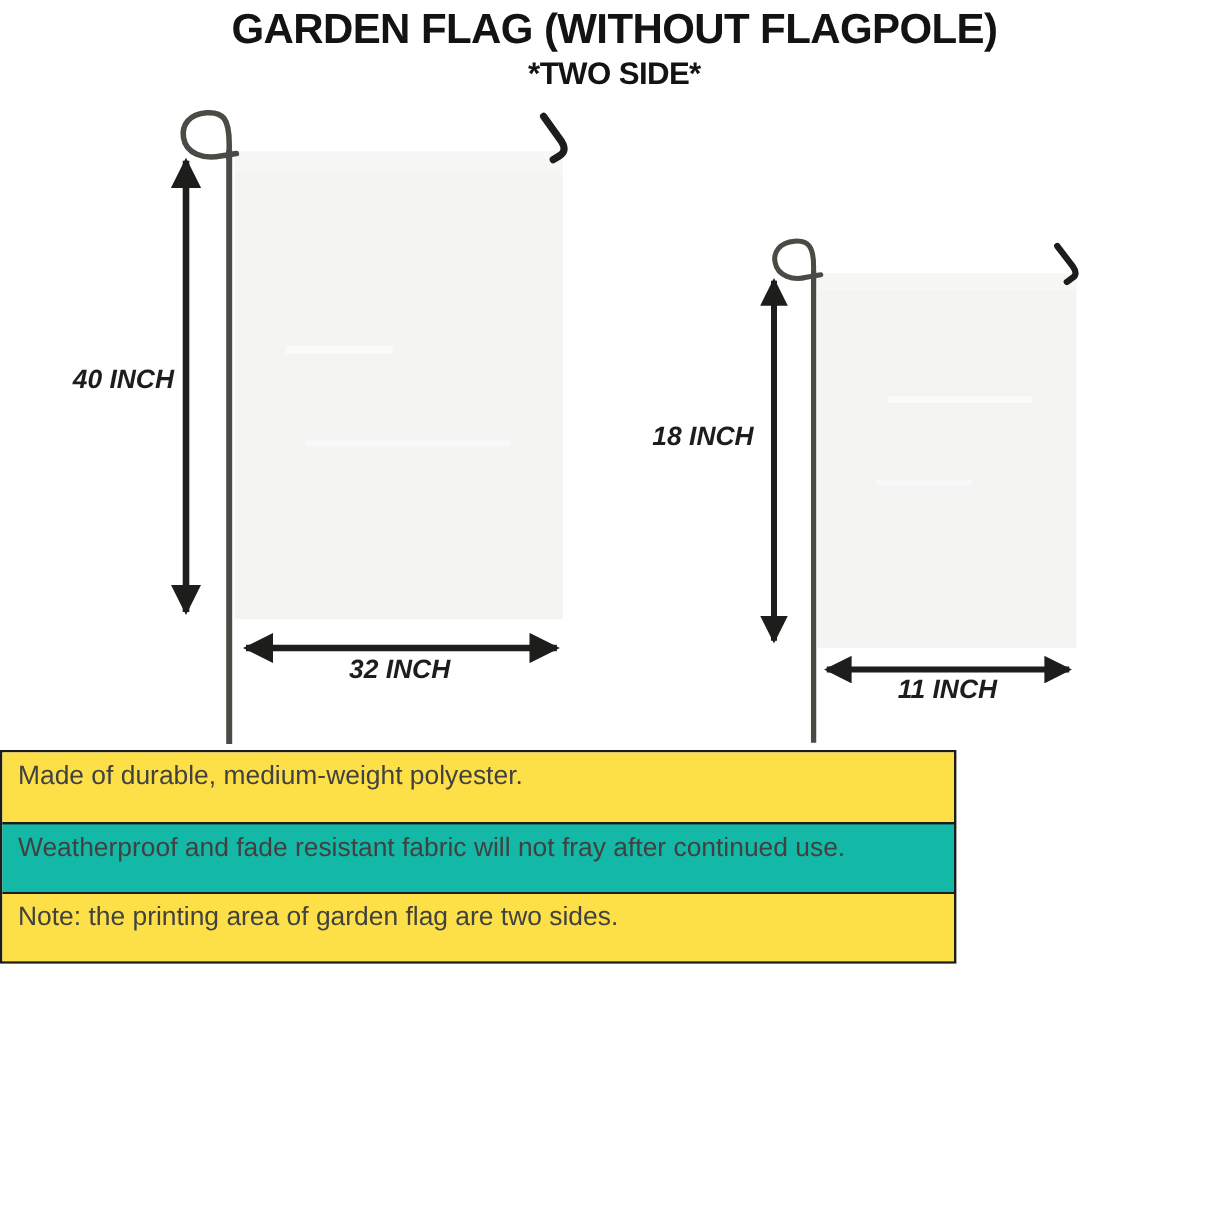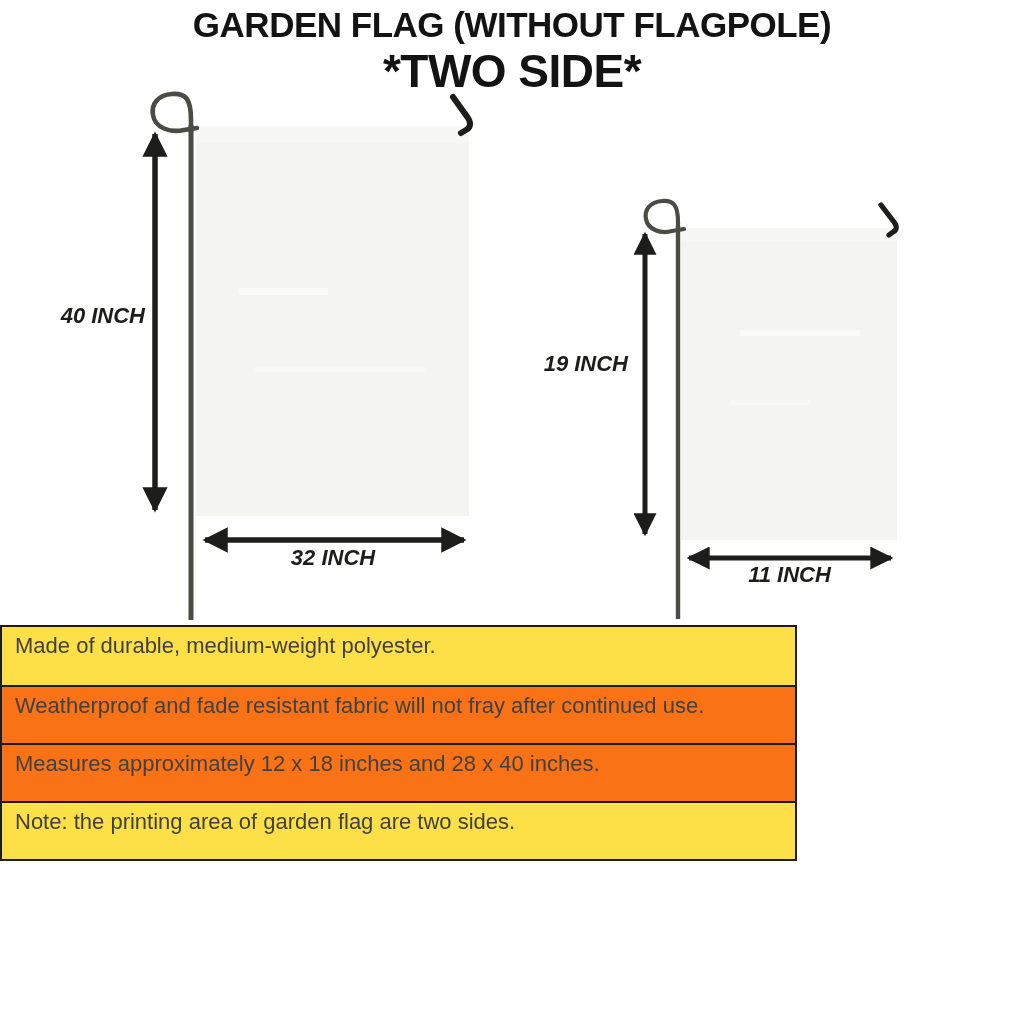--- a/index.html
+++ b/index.html
@@ -13,21 +13,21 @@
   
   .title-line1,.title-line2{
     position:absolute;left:0;width:1024px;
     text-align:center;
     font-weight:800;
     color:#131313;
     letter-spacing:-0.5px;
     line-height:1;
   }
   .title-line1{top:7px;font-size:35px;}
-  .title-line2{top:48px;font-size:46px;}
+  .title-line2{top:48px;font-size:26px;}
   
   .diagram-svg{position:absolute;left:0;top:0;}
   
   .dim-label{
     position:absolute;
     font-size:22px;font-weight:700;color:#1d1d1b;
     line-height:1;
     font-style:italic;
   }
   .lbl-40{left:0;width:145px;top:305px;text-align:right;}
@@ -39,21 +39,21 @@
     position:absolute;left:0;top:625px;width:797px;
     border:2px solid #1c1c1c;
     box-sizing:border-box;
   }
   .feature-row{
     height:58px;
     box-sizing:border-box;
     padding:6px 10px 0 13px;
     font-size:22px;
     color:#414141;
-    background:#f97316;
+    background:#14b8a6;
   }
   .feature-row + .feature-row{border-top:2px solid #1c1c1c;}
   .feature-row.gray{background:#fde047;}
 </style>
 </head>
 <body>
 
 <div class="canvas">
 
   <div class="title-line1">GARDEN FLAG (WITHOUT FLAGPOLE)</div>
@@ -96,23 +96,22 @@
       <path d="M 881 205 L 894 222 Q 899 229 893 232 L 889 235" fill="none" stroke="#1d1d1b" stroke-width="5.2" stroke-linecap="round"></path>
 
       <line x1="645" y1="234" x2="645" y2="534" stroke="#1d1d1b" stroke-width="5" marker-start="url(#ah)" marker-end="url(#ah)"></line>
 
       <line x1="689" y1="558" x2="891" y2="558" stroke="#1d1d1b" stroke-width="5" marker-start="url(#ah)" marker-end="url(#ah)"></line>
     </g>
   </svg>
 
   <div class="dim-label lbl-40">40 INCH</div>
   <div class="dim-label lbl-28">32 INCH</div>
-  <div class="dim-label lbl-18">19 INCH</div>
+  <div class="dim-label lbl-18">18 INCH</div>
   <div class="dim-label lbl-12">11 INCH</div>
 
   <div class="features">
     <div class="feature-row gray">Made of durable, medium-weight polyester.</div>
     <div class="feature-row">Weatherproof and fade resistant fabric will not fray after continued use.</div>
-    <div class="feature-row">Measures approximately 12 x 18 inches and 28 x 40 inches.</div>
     <div class="feature-row gray">Note: the printing area of garden flag are two sides.</div>
   </div>
 
 </div>
 
 </body></html>

